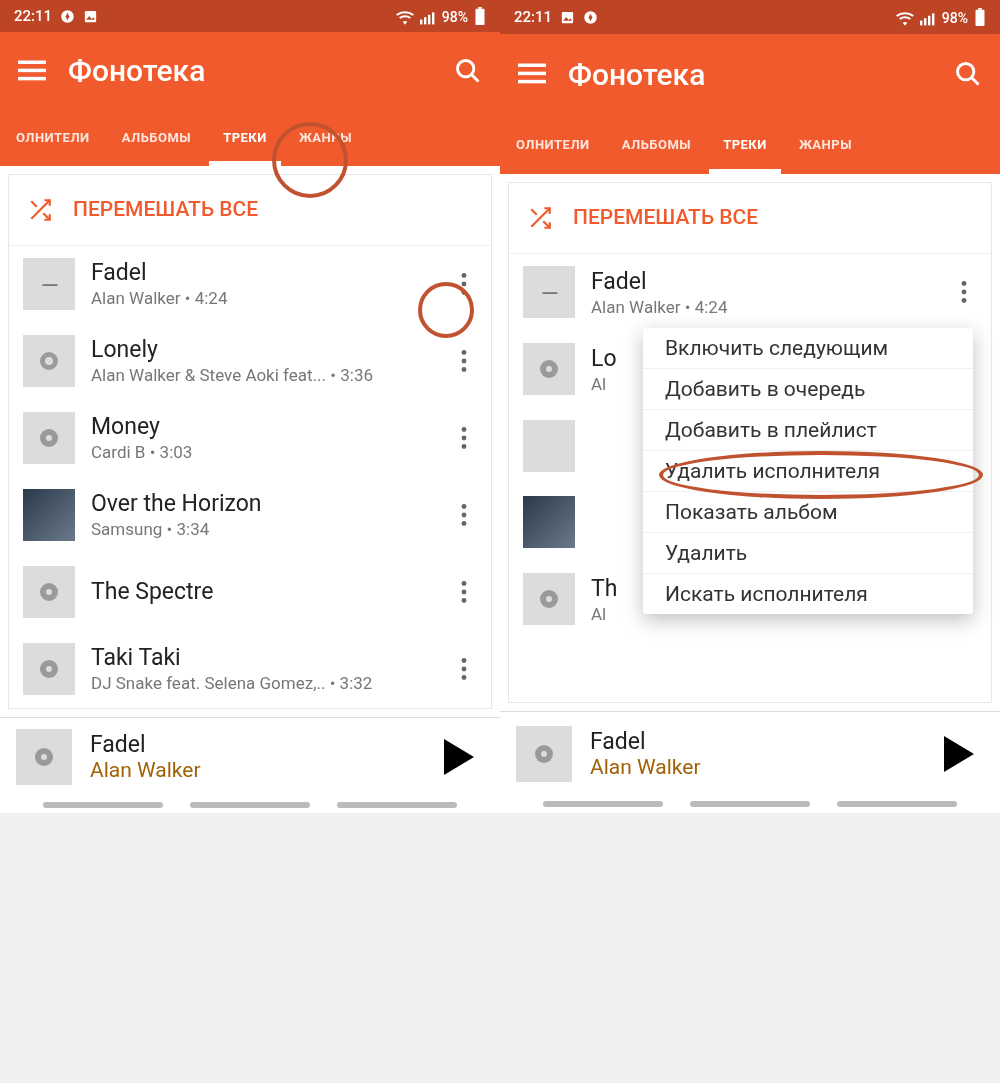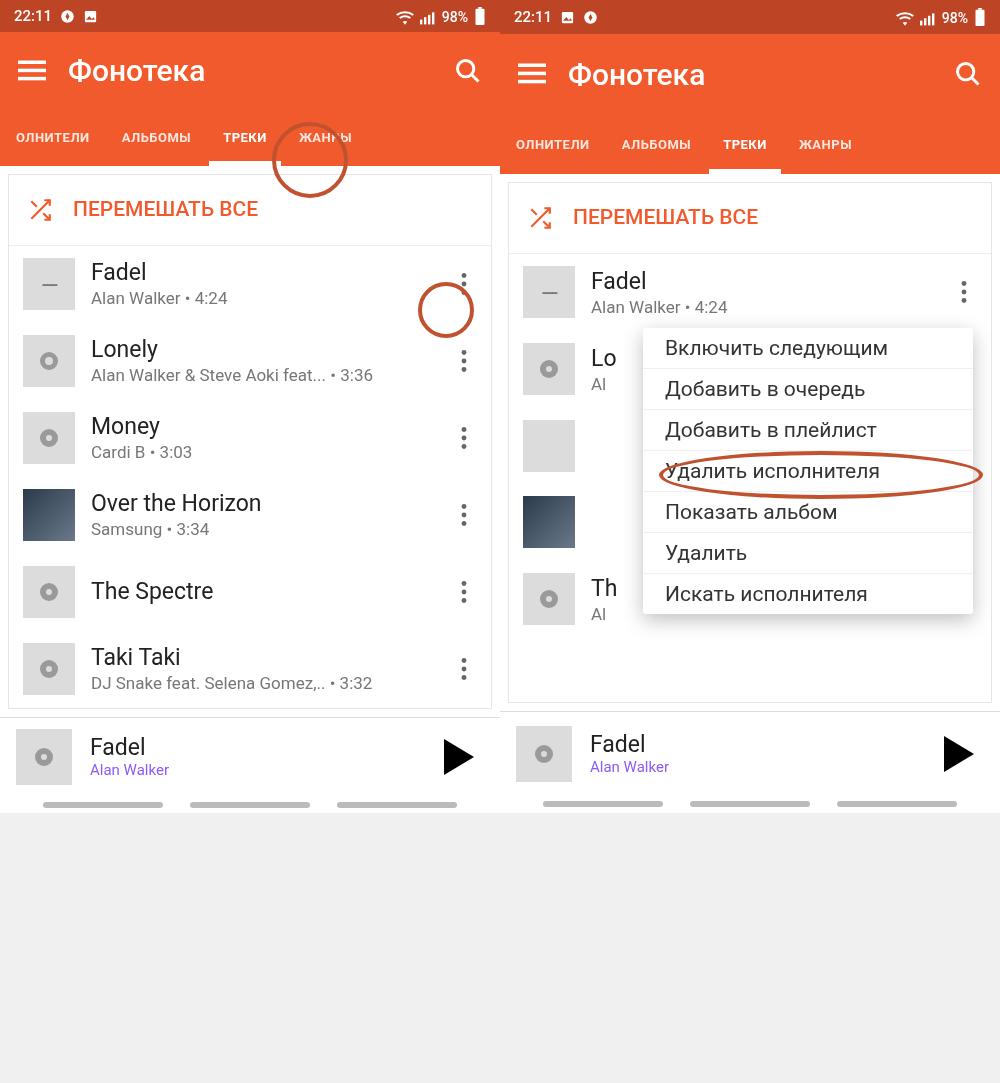--- a/index.html
+++ b/index.html
@@ -106,21 +106,21 @@
     height: 84px;
     border-top: 1px solid #ddd;
     background: #fff;
     display: flex;
     align-items: center;
     padding: 0 16px;
   }
   .nowplaying .thumb { width:56px; height:56px; }
   .nowplaying .meta { margin-left: 18px; flex:1; }
   .nowplaying .ntitle { font-size: 23px; color:#222; }
-  .nowplaying .nsub { font-size: 15px; color:#8b5cf6; }
+  .nowplaying .nsub { font-size: 21px; color:#a16207; }
   .playbtn {
     width:0;height:0;
     border-left: 30px solid #000;
     border-top: 18px solid transparent;
     border-bottom: 18px solid transparent;
     margin-right:10px;
     cursor:pointer;
   }
   .navpill {
     height: 18px;

